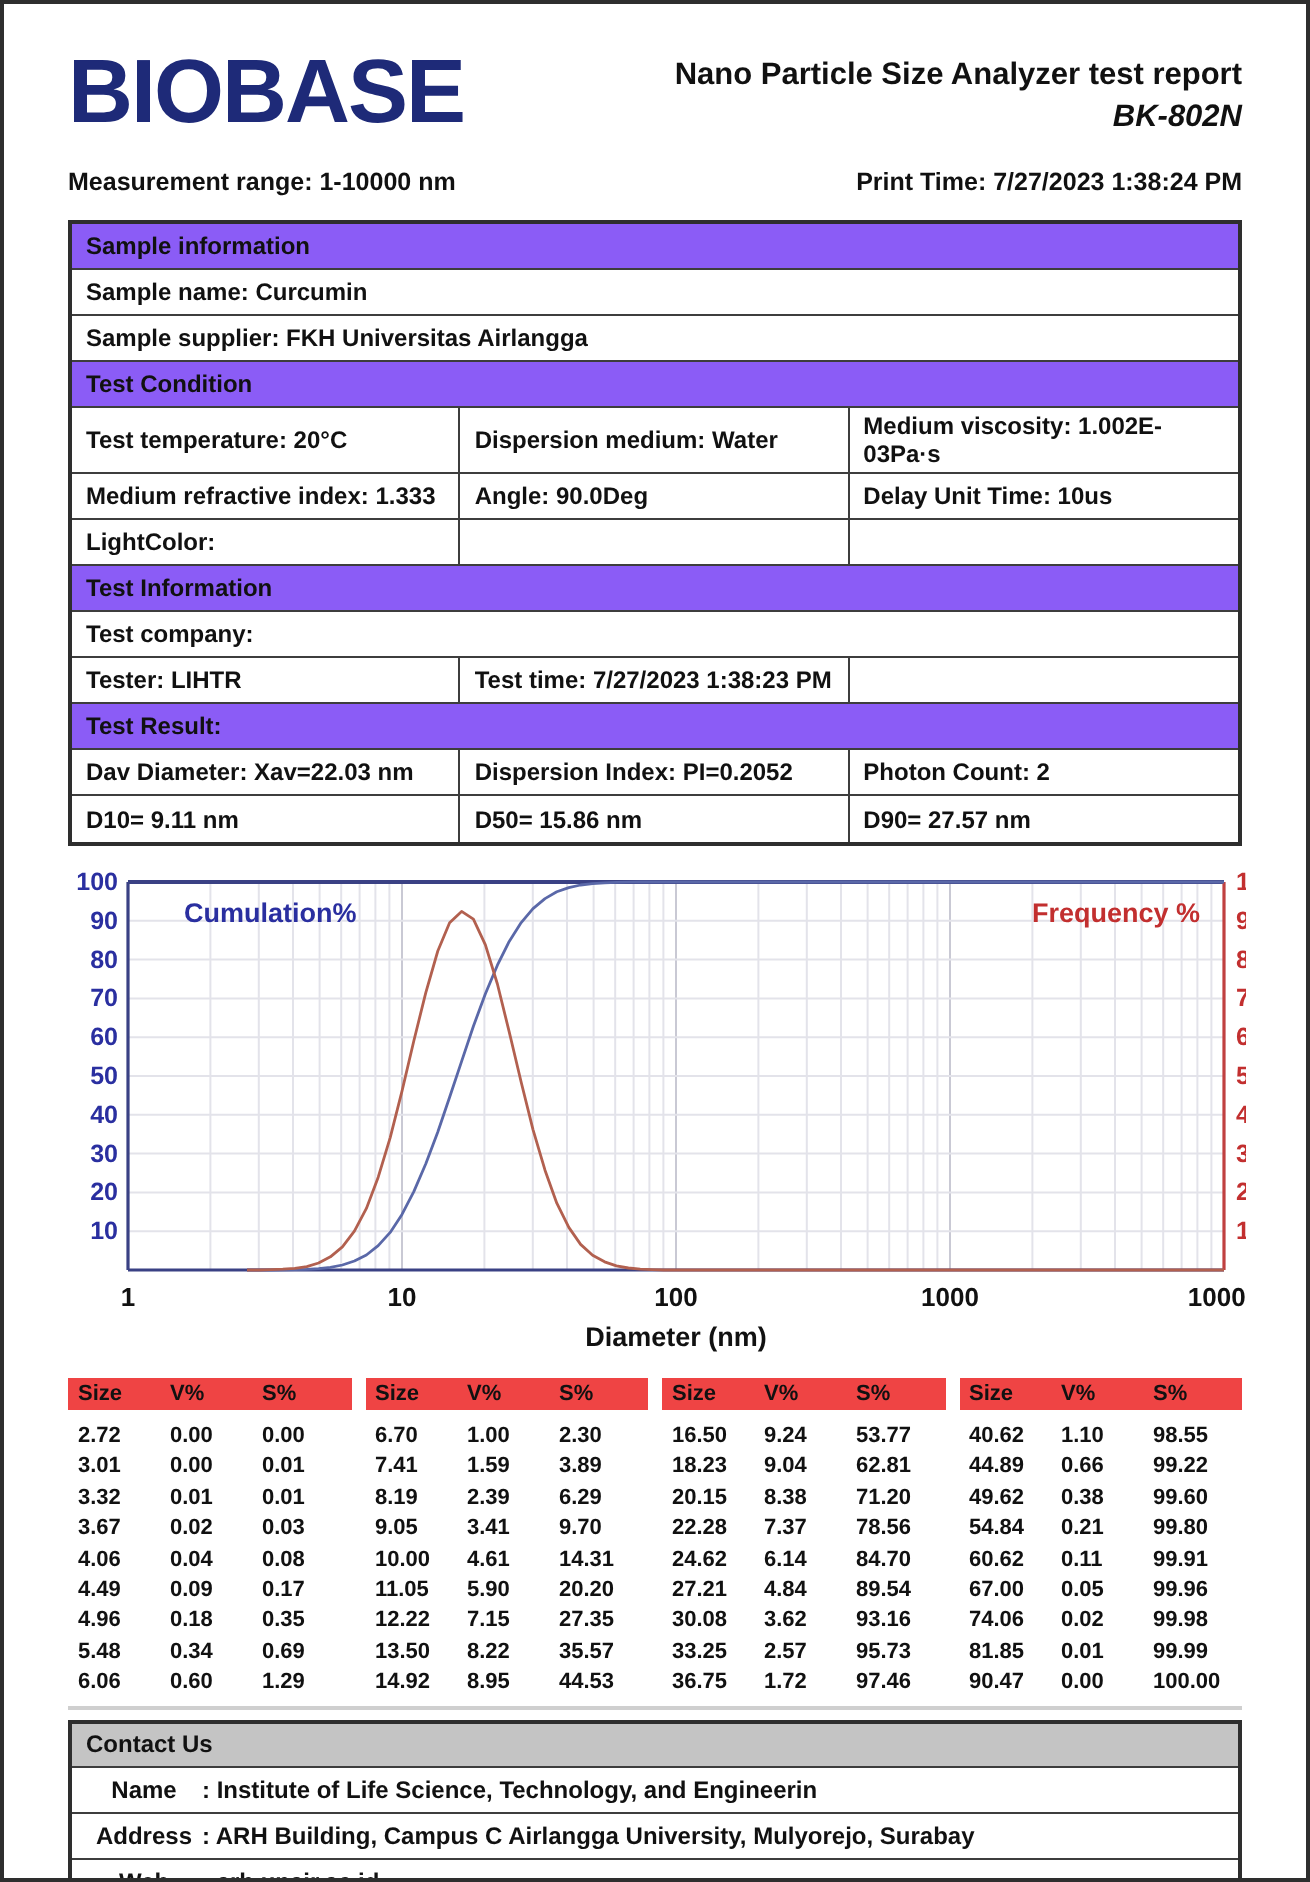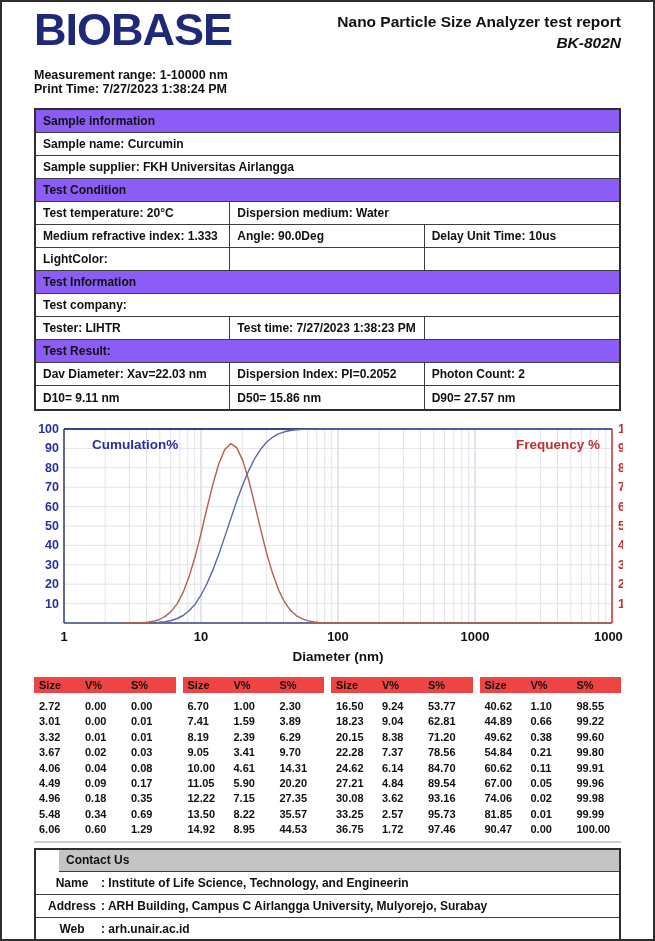--- a/index.html
+++ b/index.html
@@ -10,30 +10,30 @@
     color:#111;
   }
   .page {
     width:655px; height:941px;
     border:2px solid #2e2e2e;
     padding:4px 32px 0 32px;
     overflow:hidden;
     background:#fff;
   }
   
-  .hdr { display:flex; justify-content:space-between; align-items:flex-start; margin-top:0; }
+  .hdr { display:flex; justify-content:space-between; align-items:flex-start; margin-top:16px; }
   .logo {
     font-size:45px; font-weight:800; color:#1e2a78;
     letter-spacing:-1px; line-height:1.05; font-stretch:condensed;
   }
   .titles { text-align:right; margin-top:7px; }
   .t1 { font-size:15.5px; font-weight:bold; }
   .t2 { font-size:15.5px; font-weight:bold; font-style:italic; margin-top:3px; }
   
-  .meta { display:flex; justify-content:space-between; font-weight:bold; font-size:12.5px; margin-top:15px;flex-direction:column; }
+  .meta { display:flex; justify-content:space-between; font-weight:bold; font-size:12.5px; margin-top:15px; }
   
   .info {
     border:2px solid #2e2e2e;
     margin-top:12px;
     font-size:12px; font-weight:bold;
   }
   .irow { display:grid; grid-template-columns:1fr 1fr 1fr; border-bottom:1px solid #3d3d3d; min-height:23px; }
   .irow:last-child { border-bottom:none; }
   .icell { padding:2px 7px; display:flex; align-items:center; border-right:1px solid #3d3d3d; }
   .icell:last-child { border-right:none; }
@@ -55,21 +55,21 @@
     padding-left:5px; margin-bottom:5px;
   }
   .sg-row {
     display:grid; grid-template-columns:46px 46px 1fr;
     height:15.4px; align-items:center; padding-left:5px;
   }
   
   .contact { border:2px solid #2e2e2e; margin-top:5px; font-size:12px; font-weight:bold; }
   .crow { display:flex; align-items:center; border-bottom:1px solid #3d3d3d; min-height:23px; padding:0 7px;text-align:center; }
   .crow:last-child { border-bottom:none; }
-  .chead { background:#c4c4c4; min-height:22px; display:flex; align-items:center; padding:0 7px; border-bottom:1px solid #3d3d3d;margin-left:23px; }
+  .chead { background:#c4c4c4; min-height:22px; display:flex; align-items:center; padding:0 7px; border-bottom:1px solid #3d3d3d; }
   .clabel { width:58px; flex:none; }
 </style>
 </head>
 <body>
 
 <div class="page">
 
   <div class="hdr">
     <div class="logo">BIOBASE</div>
     <div class="titles">
@@ -92,20 +92,21 @@
     </div>
     <div class="irow">
       <div class="icell full">Sample supplier: FKH Universitas Airlangga</div>
     </div>
     <div class="irow">
       <div class="icell full gray">Test Condition</div>
     </div>
     <div class="irow">
       <div class="icell">Test temperature: 20°C</div>
       <div class="icell">Dispersion medium: Water</div>
+      <div class="icell">Medium viscosity: 1.002E-03Pa·s</div>
     </div>
     <div class="irow">
       <div class="icell">Medium refractive index: 1.333</div>
       <div class="icell">Angle: 90.0Deg</div>
       <div class="icell">Delay Unit Time: 10us</div>
     </div>
     <div class="irow">
       <div class="icell">LightColor:</div>
       <div class="icell"></div>
       <div class="icell"></div>

